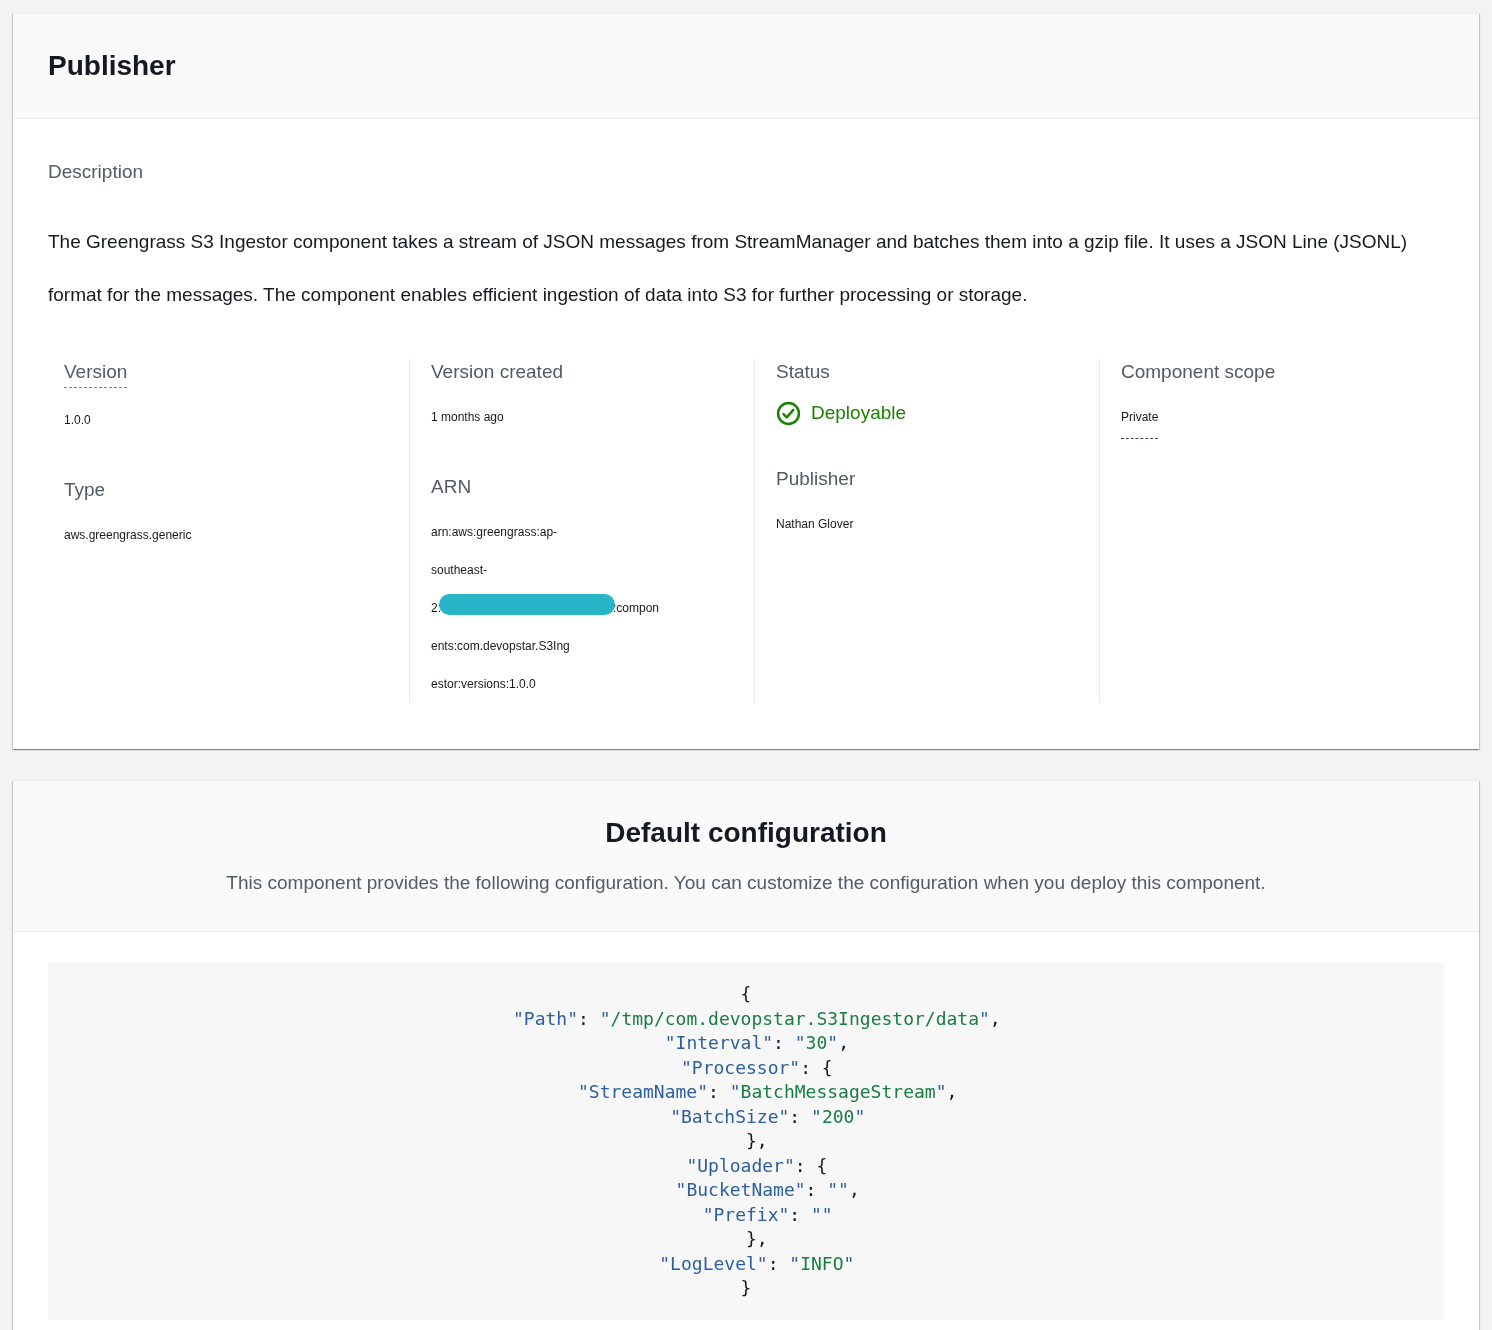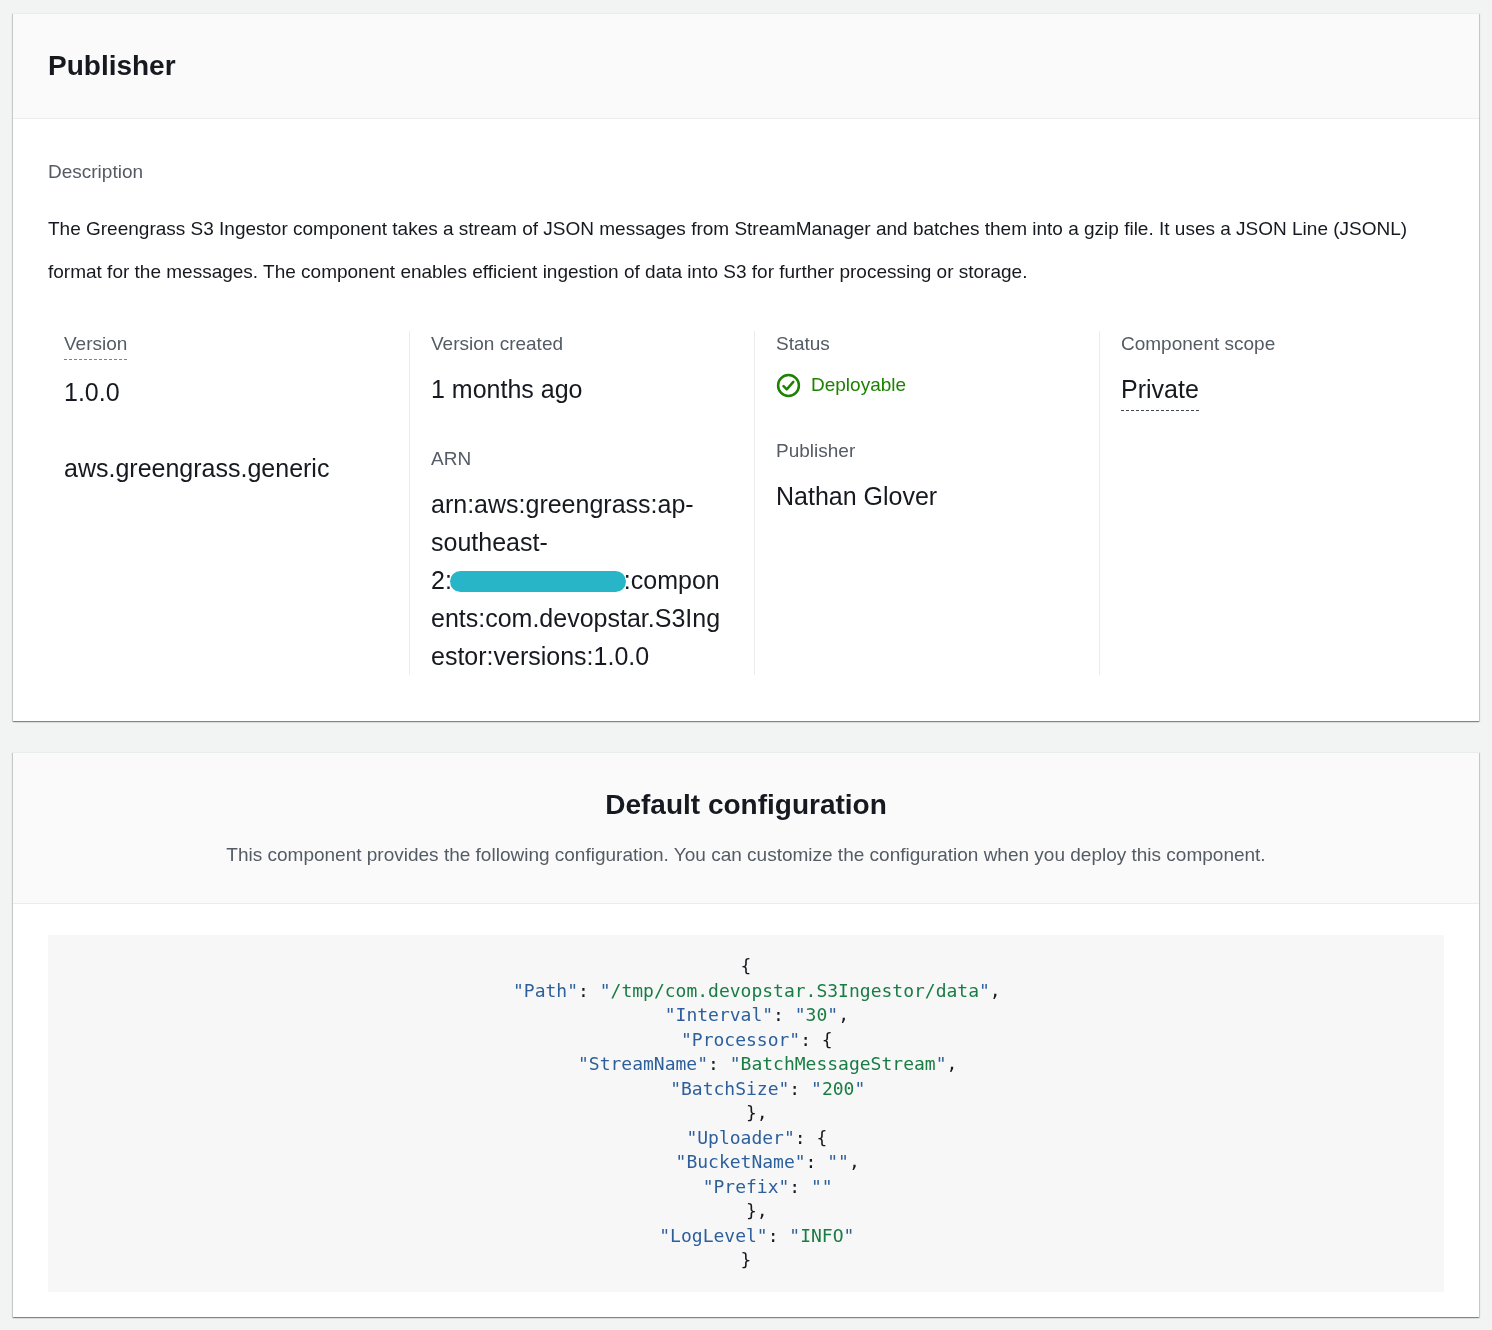--- a/index.html
+++ b/index.html
@@ -44,28 +44,28 @@
     color: #545b64;
   }
   .underline-dotted {
     display: inline-block;
     border-bottom: 1px dashed #7b848d;
     padding-bottom: 2px;
     cursor: pointer;
   }
   .field-value {
     margin-top: 13px;
-    font-size: 25px;
+    font-size: 12px;
     line-height: 38px;
     color: #16191f;
   }
   .description-text {
-    margin-top: 22px;
-    font-size: 19px;
-    line-height: 43px;
+    margin-top: 30px;
+    font-size: 19px;
+    line-height: 53px;
     max-width: 1400px;
     color: #16191f;
   }
   .fields-grid {
     margin-top: 38px;
     display: grid;
     grid-template-columns: 1fr 1fr 1fr 1fr;
     margin-left: 16px;
   }
   .grid-col { padding-right: 20px; }
@@ -128,20 +128,21 @@
     </div>
 
     <div class="fields-grid">
 
       <div class="grid-col">
         <div class="field">
           <div class="field-label"><span class="underline-dotted">Version</span></div>
           <div class="field-value">1.0.0</div>
         </div>
         <div class="field">
+          <div class="field-label">Type</div>
           <div class="field-value">aws.greengrass.generic</div>
         </div>
       </div>
 
       <div class="grid-col">
         <div class="field">
           <div class="field-label">Version created</div>
           <div class="field-value">1 months ago</div>
         </div>
         <div class="field">

